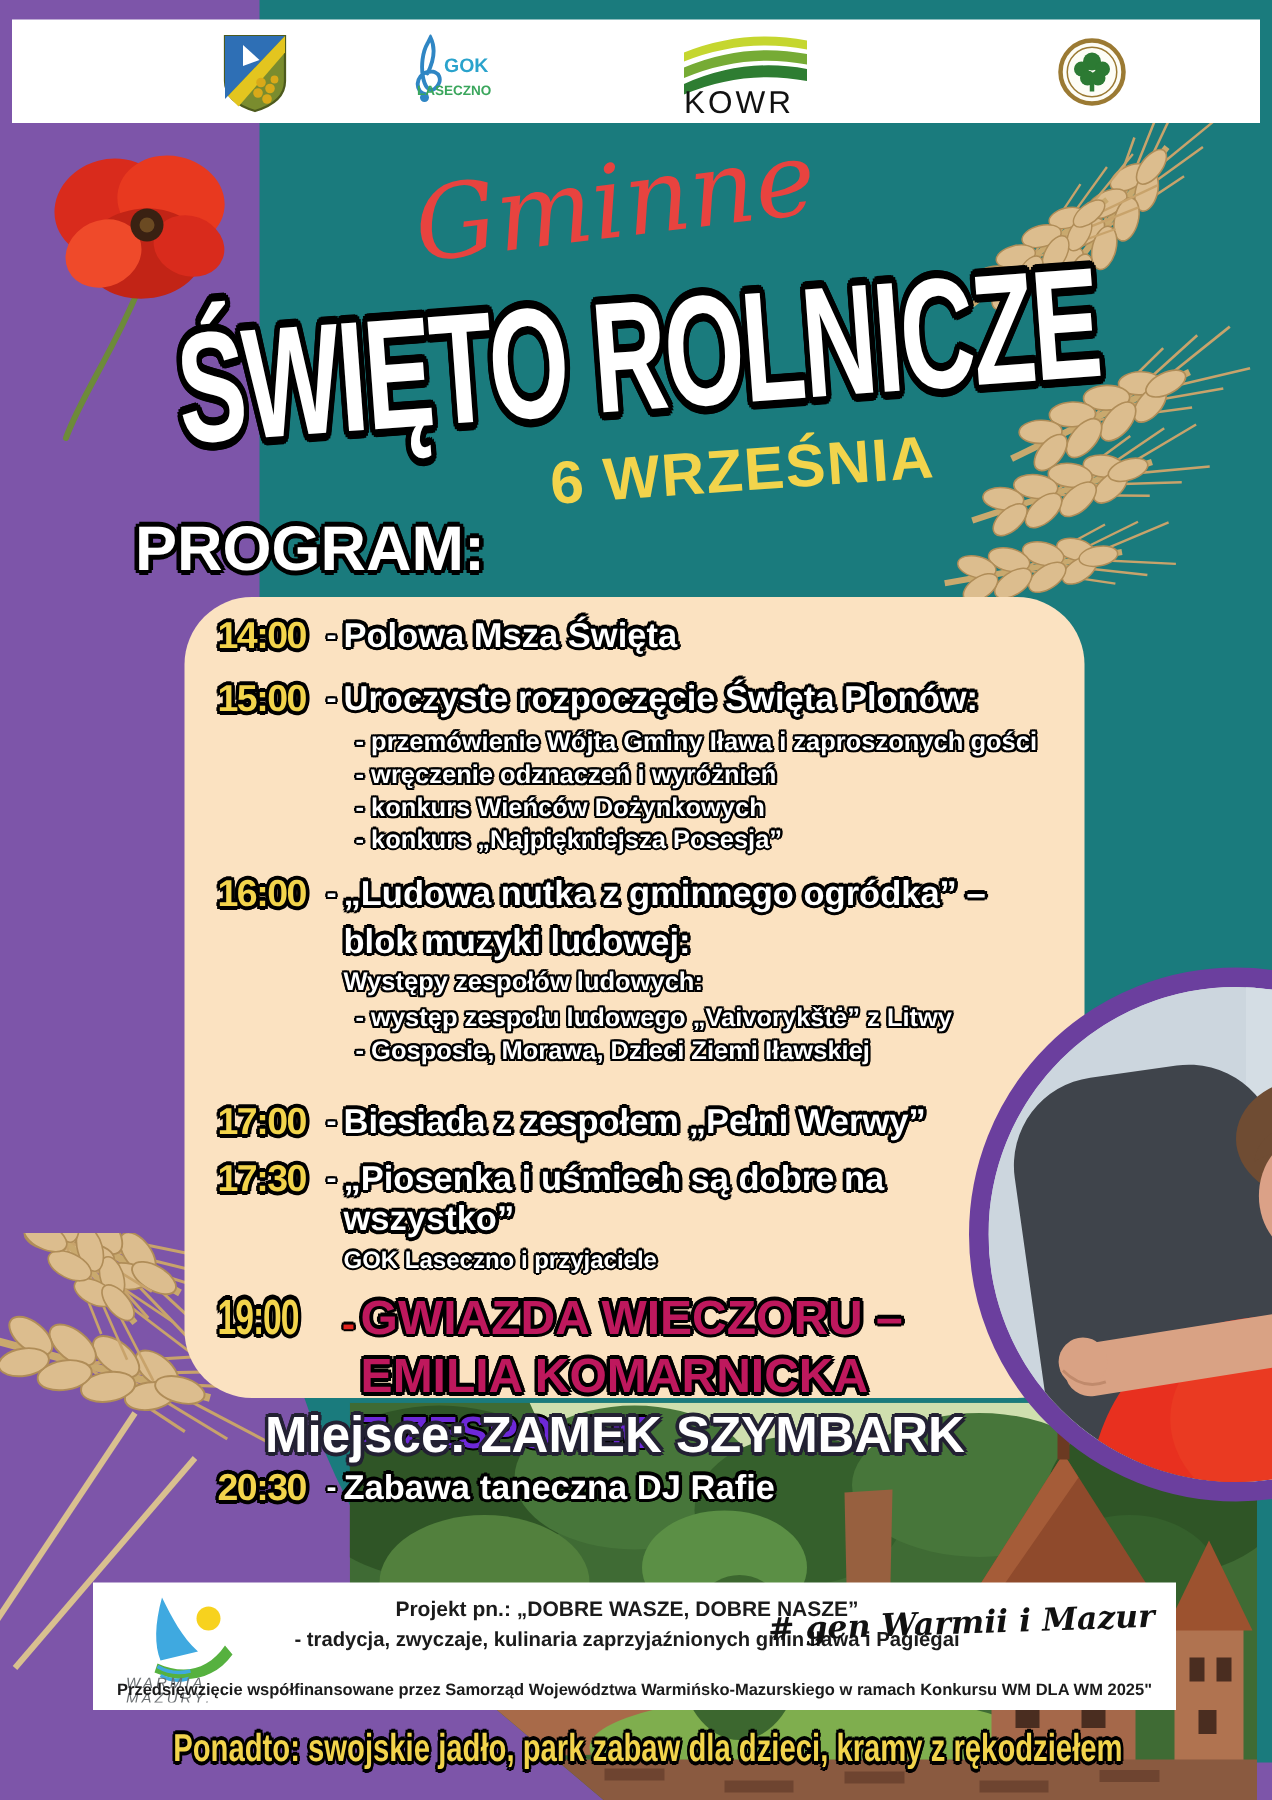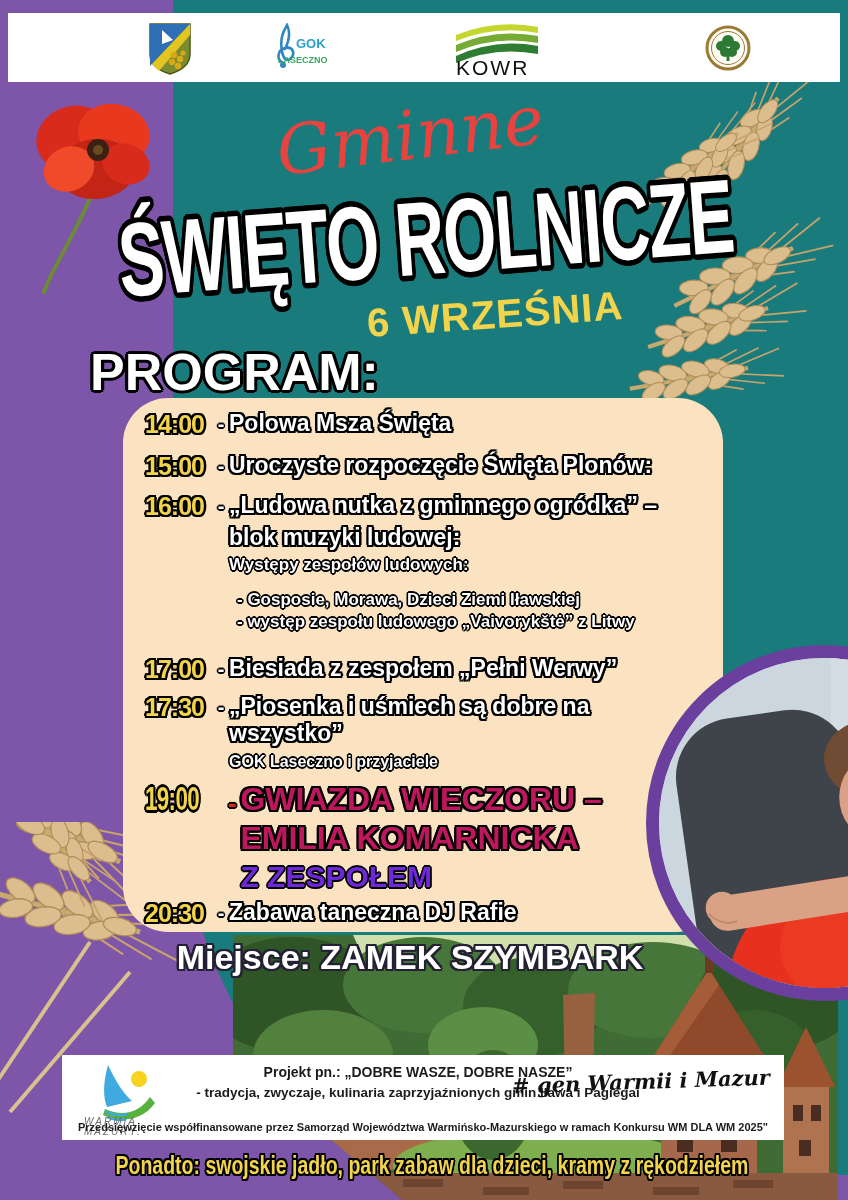--- a/index.html
+++ b/index.html
@@ -31,31 +31,31 @@
   
   .script-title{position:absolute;left:235px;top:80px;width:350px;height:110px;z-index:4;
     display:flex;align-items:center;justify-content:center;transform:rotate(-7deg);
     font-family:"DejaVu Serif",serif;font-style:italic;font-size:68px;color:#e8433f;}
   .main-title{position:absolute;left:95px;top:172px;width:660px;height:132px;z-index:4;
     display:flex;align-items:center;justify-content:center;transform:rotate(-4.2deg);}
   .main-title span{display:inline-block;transform:scale(0.72,1.1);white-space:nowrap;
     font-size:95px;font-weight:bold;letter-spacing:-2px;color:#ffffff;}
   .date-line{position:absolute;left:330px;top:292px;width:330px;text-align:center;z-index:4;
     transform:rotate(-4deg);font-size:40px;font-weight:bold;color:#f2d44c;letter-spacing:1px;}
-  .program-label{position:absolute;left:90px;top:342px;z-index:4;font-size:52px;font-weight:bold;color:#ffffff;}
+  .program-label{position:absolute;left:90px;top:342px;z-index:4;font-size:42px;font-weight:bold;color:#ffffff;}
 
   
   .pbox{position:absolute;left:123px;top:398px;width:600px;height:534px;background:#fbe2c1;
     border-radius:45px;z-index:5;padding:10px 14px 0 22px;box-sizing:border-box;}
   .prow{display:flex;align-items:flex-start;}
   .ptime{flex:0 0 68px;font-size:25px;font-weight:bold;color:#f2d44c;letter-spacing:-1px;}
   .pdash{flex:0 0 16px;font-size:20px;font-weight:bold;color:#ffffff;text-align:center;padding-top:3px;}
   .ptext{font-size:23px;font-weight:bold;color:#ffffff;line-height:1.17;}
   .psub{margin:3px 0 0 92px;font-size:17px;font-weight:bold;color:#ffffff;line-height:1.28;}
-  .pnote{margin:4px 0 14px 84px;font-size:17px;font-weight:bold;color:#ffffff;}
+  .pnote{margin:4px 0 3px 84px;font-size:17px;font-weight:bold;color:#ffffff;}
   .psubtitle{font-size:16px;margin-top:6px;}
   .r19 .ptime{font-size:33px;transform:scaleX(0.68);transform-origin:left center;}
   .r19 .pdash{font-size:26px;color:#e3251f;padding-top:8px;}
   .red1{font-size:32px;font-weight:bold;color:#be185d;line-height:1.22;}
   .red3{font-size:30px;font-weight:bold;color:#6d28d9;margin-top:2px;}
 
   
   .circle{position:absolute;left:646px;top:645px;width:330px;height:330px;border-radius:50%;
     border:13px solid #6b3f9e;overflow:hidden;z-index:7;background:#ccd6de;}
 
@@ -205,33 +205,39 @@
       <div class="ptime sh-md">14:00</div>
       <div class="pdash sh-sm">-</div>
       <div class="ptext sh-md">Polowa Msza Święta</div>
     </div>
 
     <div class="prow" style="margin-top:13px">
       <div class="ptime sh-md">15:00</div>
       <div class="pdash sh-sm">-</div>
       <div class="ptext sh-md">Uroczyste rozpoczęcie Święta Plonów:</div>
     </div>
+    <div class="psub">
+      <div class="sh-sm">- przemówienie Wójta Gminy Iława i zaproszonych gości</div>
+      <div class="sh-sm">- wręczenie odznaczeń i wyróżnień</div>
+      <div class="sh-sm">- konkurs Wieńców Dożynkowych</div>
+      <div class="sh-sm">- konkurs „Najpiękniejsza Posesja”</div>
+    </div>
 
     <div class="prow" style="margin-top:11px">
       <div class="ptime sh-md">16:00</div>
       <div class="pdash sh-sm">-</div>
       <div class="ptext sh-md">
         <div>„Ludowa nutka z gminnego ogródka” –</div>
         <div style="margin-top:5px">blok muzyki ludowej:</div>
       </div>
     </div>
     <div class="pnote sh-sm">Występy zespołów ludowych:</div>
     <div class="psub" style="margin-top:2px">
+      <div class="sh-sm">- występ zespołu ludowego „Vaivorykštė” z Litwy</div>
       <div class="sh-sm">- Gosposie, Morawa, Dzieci Ziemi Iławskiej</div>
-      <div class="sh-sm">- występ zespołu ludowego „Vaivorykštė” z Litwy</div>
     </div>
 
     <div class="prow" style="margin-top:23px">
       <div class="ptime sh-md">17:00</div>
       <div class="pdash sh-sm">-</div>
       <div class="ptext sh-md">Biesiada z zespołem „Pełni Werwy”</div>
     </div>
 
     <div class="prow" style="margin-top:9px">
       <div class="ptime sh-md">17:30</div>

